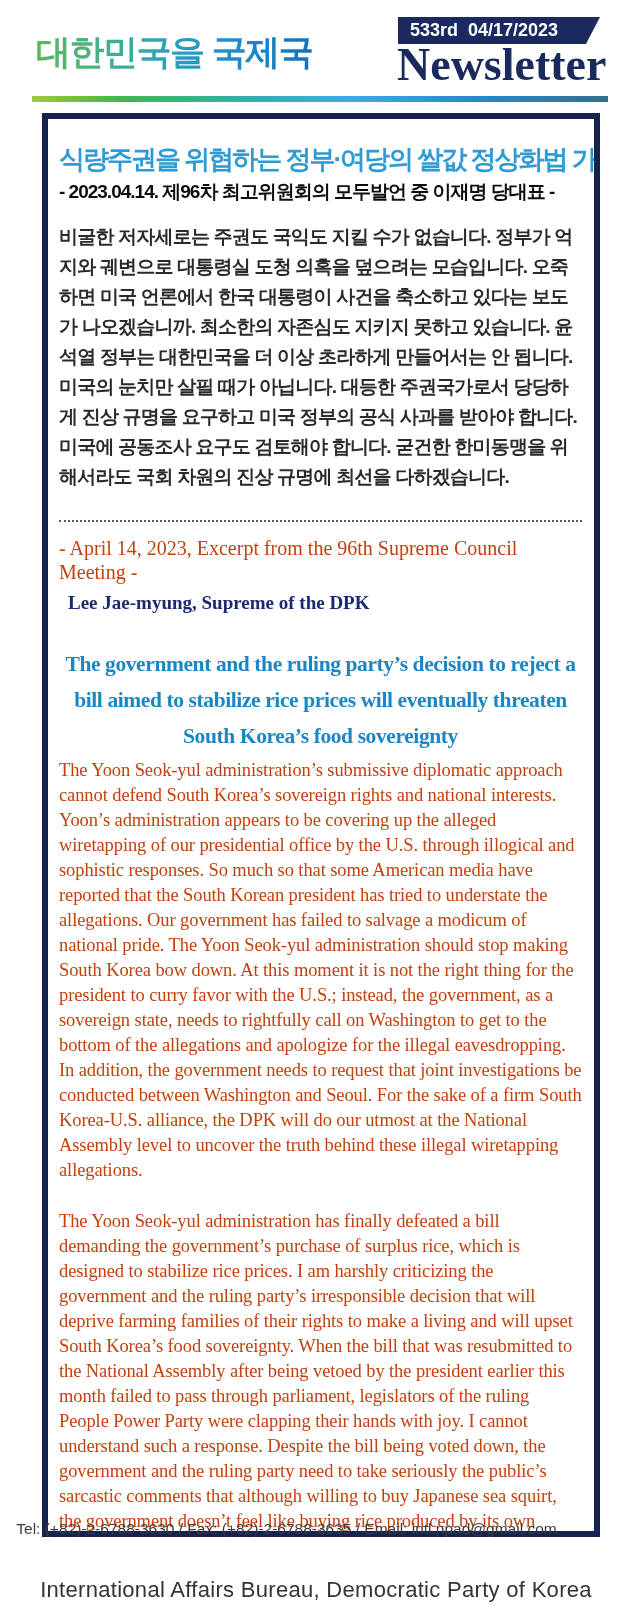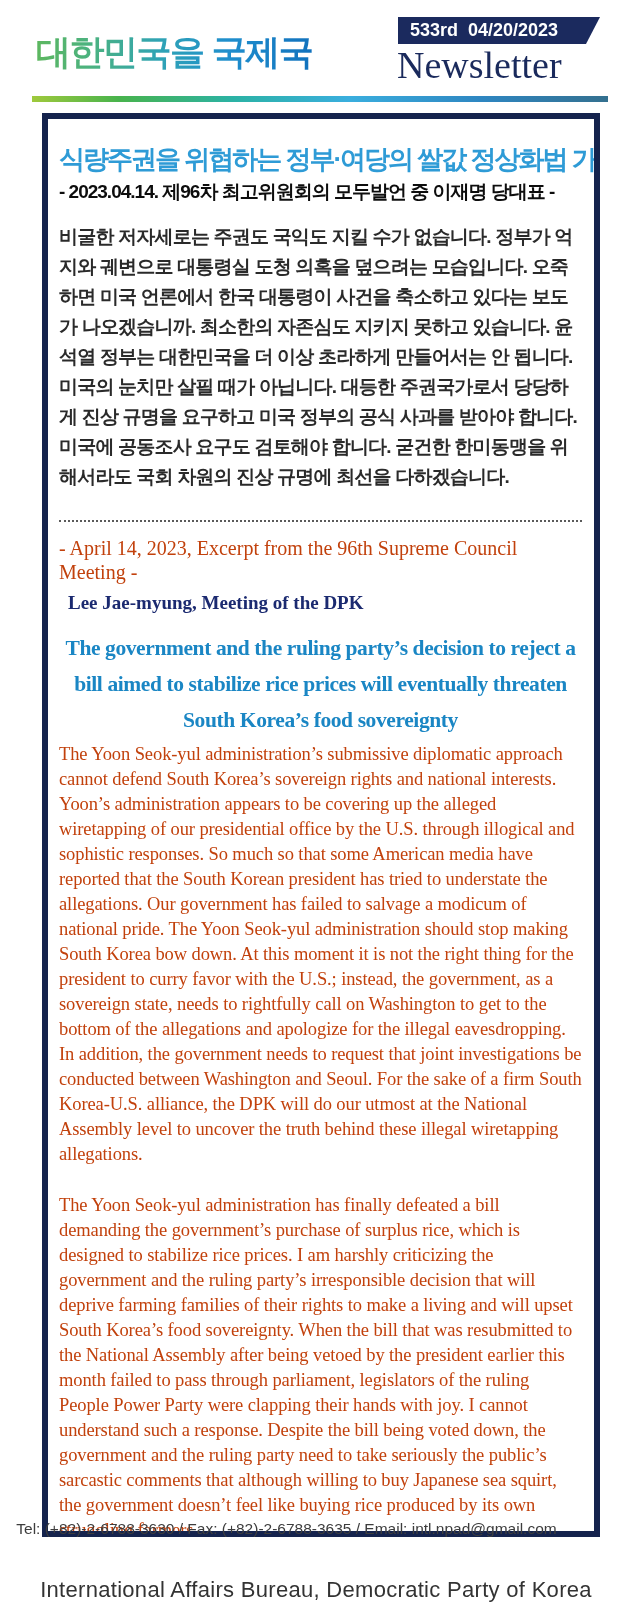--- a/index.html
+++ b/index.html
@@ -46,22 +46,22 @@
     line-height: 27px;
     padding-left: 12px;
     box-sizing: border-box;
     white-space: pre;
   }
   .newsletter {
     position: absolute;
     left: 397px;
     top: 44px;
     font-family: "Liberation Serif", serif;
-    font-size: 38px;
-    font-weight: 400;
+    font-size: 46px;
+    font-weight: 700;
     color: #1a2a5c;
     line-height: 42px;
     white-space: nowrap;
   }
   .gradient-rule {
     position: absolute;
     left: 32px;
     top: 96px;
     width: 576px;
     height: 6px;
@@ -125,21 +125,21 @@
   .en-speaker {
     margin-top: 8px;
     padding-left: 9px;
     font-family: "Liberation Serif", serif;
     font-size: 19px;
     font-weight: 700;
     color: #1b2a70;
     line-height: 22px;
   }
   .en-headline {
-    margin-top: 16px;
+    margin-top: 32px;
     font-family: "Liberation Serif", serif;
     font-size: 21.5px;
     font-weight: 700;
     letter-spacing: -0.4px;
     color: #1a86c4;
     text-align: center;
     line-height: 36px;
   }
   .en-body {
     margin: 4px 0 0 0;
@@ -173,40 +173,40 @@
     color: #3d3d3d;
   }
 </style>
 </head>
 <body>
 
 <div class="page">
 
   <div class="logo">대한민국을 국제국</div>
 
-  <div class="issue-badge">533rd  04/20/2023</div>
+  <div class="issue-badge">533rd  04/17/2023</div>
 
   <div class="newsletter">Newsletter</div>
 
   <div class="gradient-rule"></div>
 
   <div class="content-box">
 
     <div class="kr-title">식량주권을 위협하는 정부·여당의 쌀값 정상화법 가로막기</div>
 
     <div class="kr-subtitle">- 2023.04.14. 제96차 최고위원회의 모두발언 중 이재명 당대표 -</div>
 
     <p class="kr-body">비굴한 저자세로는 주권도 국익도 지킬 수가 없습니다. 정부가 억지와 궤변으로 대통령실 도청 의혹을 덮으려는 모습입니다. 오죽하면 미국 언론에서 한국 대통령이 사건을 축소하고 있다는 보도가 나오겠습니까. 최소한의 자존심도 지키지 못하고 있습니다. 윤석열 정부는 대한민국을 더 이상 초라하게 만들어서는 안 됩니다. 미국의 눈치만 살필 때가 아닙니다. 대등한 주권국가로서 당당하게 진상 규명을 요구하고 미국 정부의 공식 사과를 받아야 합니다. 미국에 공동조사 요구도 검토해야 합니다. 굳건한 한미동맹을 위해서라도 국회 차원의 진상 규명에 최선을 다하겠습니다.</p>
 
 
     <div class="dotted-divider"></div>
 
     <div class="en-date">- April 14, 2023, Excerpt from the 96th Supreme Council Meeting -</div>
 
-    <div class="en-speaker">Lee Jae-myung, Meeting of the DPK</div>
+    <div class="en-speaker">Lee Jae-myung, Supreme of the DPK</div>
 
     <div class="en-headline">The government and the ruling party’s decision to reject a bill aimed to stabilize rice prices will eventually threaten South Korea’s food sovereignty</div>
 
     <p class="en-body">The Yoon Seok-yul administration’s submissive diplomatic approach cannot defend South Korea’s sovereign rights and national interests. Yoon’s administration appears to be covering up the alleged wiretapping of our presidential office by the U.S. through illogical and sophistic responses. So much so that some American media have reported that the South Korean president has tried to understate the allegations. Our government has failed to salvage a modicum of national pride. The Yoon Seok-yul administration should stop making South Korea bow down. At this moment it is not the right thing for the president to curry favor with the U.S.; instead, the government, as a sovereign state, needs to rightfully call on Washington to get to the bottom of the allegations and apologize for the illegal eavesdropping. In addition, the government needs to request that joint investigations be conducted between Washington and Seoul. For the sake of a firm South Korea-U.S. alliance, the DPK will do our utmost at the National Assembly level to uncover the truth behind these illegal wiretapping allegations.</p>
 
     <p class="en-body">The Yoon Seok-yul administration has finally defeated a bill demanding the government’s purchase of surplus rice, which is designed to stabilize rice prices. I am harshly criticizing the government and the ruling party’s irresponsible decision that will deprive farming families of their rights to make a living and will upset South Korea’s food sovereignty. When the bill that was resubmitted to the National Assembly after being vetoed by the president earlier this month failed to pass through parliament, legislators of the ruling People Power Party were clapping their hands with joy. I cannot understand such a response. Despite the bill being voted down, the government and the ruling party need to take seriously the public’s sarcastic comments that although willing to buy Japanese sea squirt, the government doesn’t feel like buying rice produced by its own struggling farmers.</p>
 
   </div>
 
   <div class="footer-org">International Affairs Bureau, Democratic Party of Korea</div>

